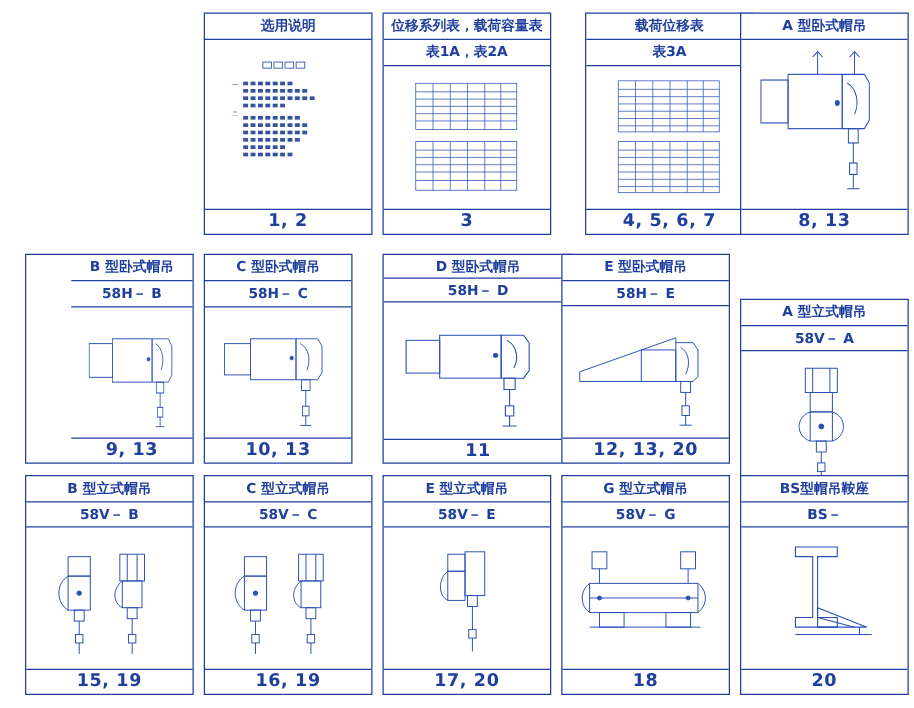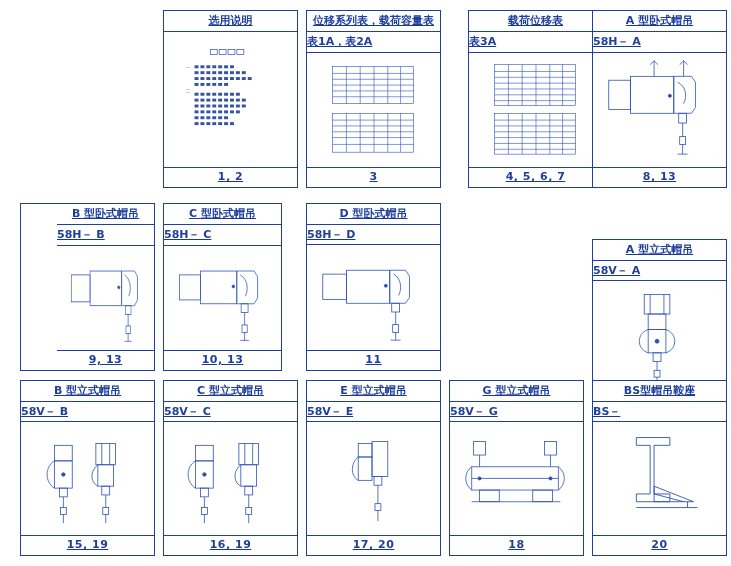--- a/index.html
+++ b/index.html
@@ -22,53 +22,52 @@
   }
 
   
   .card {
     position: absolute;
     border: 1.5px solid #1f3f9e;
     background: #ffffff;
     box-sizing: border-box;
     display: flex;
     flex-direction: column;
-    text-decoration: underline;
   }
   .card .hdr {
     border-bottom: 1.2px solid #1f3f9e;
     text-align: center;
     font-size: 11px;
     line-height: 19px;
     height: 20px;
     white-space: nowrap;
     overflow: hidden;
     color: #1f3f9e;
     font-weight: 600;
   }
   .card .hdr2 {
     border-bottom: 1.2px solid #1f3f9e;
-    text-align: left;
+    text-align: center;
     font-size: 11px;
     line-height: 19px;
     height: 20px;
     white-space: nowrap;
     overflow: hidden;
     color: #1f3f9e;
     font-weight: 600;
   }
   .card .body {
     flex: 1 1 auto;
     position: relative;
     overflow: hidden;
   }
   .card .ftr {
     border-top: 1.2px solid #1f3f9e;
     text-align: center;
-    font-size: 11px;
+    font-size: 14px;
     line-height: 18px;
     height: 19px;
     color: #1f3f9e;
     font-weight: 600;
     letter-spacing: 0.5px;
   }
 
   
   .r1 { top: 10px; height: 178px; }
   .r2 { top: 203px; height: 168px; }
@@ -255,21 +254,20 @@
           <line x1="82" y1="62" x2="82" y2="104"></line>
           <line x1="95" y1="62" x2="95" y2="104"></line>
         </g>
       </svg>
     </div>
     <div class="ftr">4, 5, 6, 7</div>
   </div>
 
   <div class="card r1" style="left:592px; width:135px;">
     <div class="hdr">A 型卧式帽吊</div>
-    <div class="hdr2">58H－ A</div>
     <div class="body">
       <svg viewBox="0 0 135 118" preserveAspectRatio="none">
         <g stroke="#2a4fb5" stroke-width="0.8" fill="none">
 
           <rect x="16" y="28" width="22" height="30"></rect>
           <rect x="38" y="24" width="44" height="38"></rect>
           <path d="M82 24 L100 24 L104 30 L104 56 L100 62 L82 62 Z"></path>
 
           <path d="M86 30 C94 34 96 44 92 52"></path>
           <circle cx="78" cy="44" r="1.6" fill="#2a4fb5"></circle>
@@ -327,21 +325,21 @@
           <line x1="93" y1="69" x2="93" y2="82"></line>
           <rect x="90" y="82" width="6" height="8"></rect>
           <line x1="93" y1="90" x2="93" y2="98"></line>
           <path d="M88 98 L98 98"></path>
         </g>
       </svg>
     </div>
     <div class="ftr">10, 13</div>
   </div>
 
-  <div class="card r2" style="left:306px; width:135px;">
+  <div class="card r2" style="left:306px; width:153px;">
     <div class="hdr">D 型卧式帽吊</div>
     <div class="hdr2">58H－ D</div>
     <div class="body">
       <svg viewBox="0 0 135 108" preserveAspectRatio="none">
         <g stroke="#2a4fb5" stroke-width="0.8" fill="none">
           <rect x="16" y="30" width="24" height="26"></rect>
           <rect x="40" y="26" width="44" height="34"></rect>
           <path d="M84 26 L100 26 L104 32 L104 54 L100 60 L84 60 Z"></path>
           <path d="M88 30 C95 34 97 44 93 52"></path>
           <circle cx="80" cy="42" r="1.5" fill="#2a4fb5"></circle>
@@ -349,20 +347,41 @@
           <line x1="90" y1="69" x2="90" y2="82"></line>
           <rect x="87" y="82" width="6" height="8"></rect>
           <line x1="90" y1="90" x2="90" y2="98"></line>
           <path d="M85 98 L95 98"></path>
         </g>
       </svg>
     </div>
     <div class="ftr">11</div>
   </div>
 
+  <div class="card r2" style="left:449px; width:135px;">
+    <div class="hdr">E 型卧式帽吊</div>
+    <div class="hdr2">58H－ E</div>
+    <div class="body">
+      <svg viewBox="0 0 135 108" preserveAspectRatio="none">
+        <g stroke="#2a4fb5" stroke-width="0.8" fill="none">
+          <path d="M14 54 L92 26"></path>
+          <path d="M14 54 L14 62 L92 62 L92 26"></path>
+          <rect x="64" y="36" width="28" height="26"></rect>
+          <path d="M92 30 L106 30 L110 36 L110 58 L106 62 L92 62"></path>
+          <path d="M96 34 C103 38 104 48 100 56"></path>
+          <rect x="96" y="62" width="8" height="9"></rect>
+          <line x1="100" y1="71" x2="100" y2="82"></line>
+          <rect x="97" y="82" width="6" height="8"></rect>
+          <line x1="100" y1="90" x2="100" y2="98"></line>
+          <path d="M95 98 L105 98"></path>
+        </g>
+      </svg>
+    </div>
+    <div class="ftr">12, 13, 20</div>
+  </div>
 
   <div class="card r2" style="left:592px; width:135px;margin-top:36px;">
     <div class="hdr">A 型立式帽吊</div>
     <div class="hdr2">58V－ A</div>
     <div class="body">
       <svg viewBox="0 0 135 108" preserveAspectRatio="none">
         <g stroke="#2a4fb5" stroke-width="0.8" fill="none">
 
           <rect x="52" y="14" width="26" height="20"></rect>
           <line x1="58" y1="14" x2="58" y2="34"></line>

